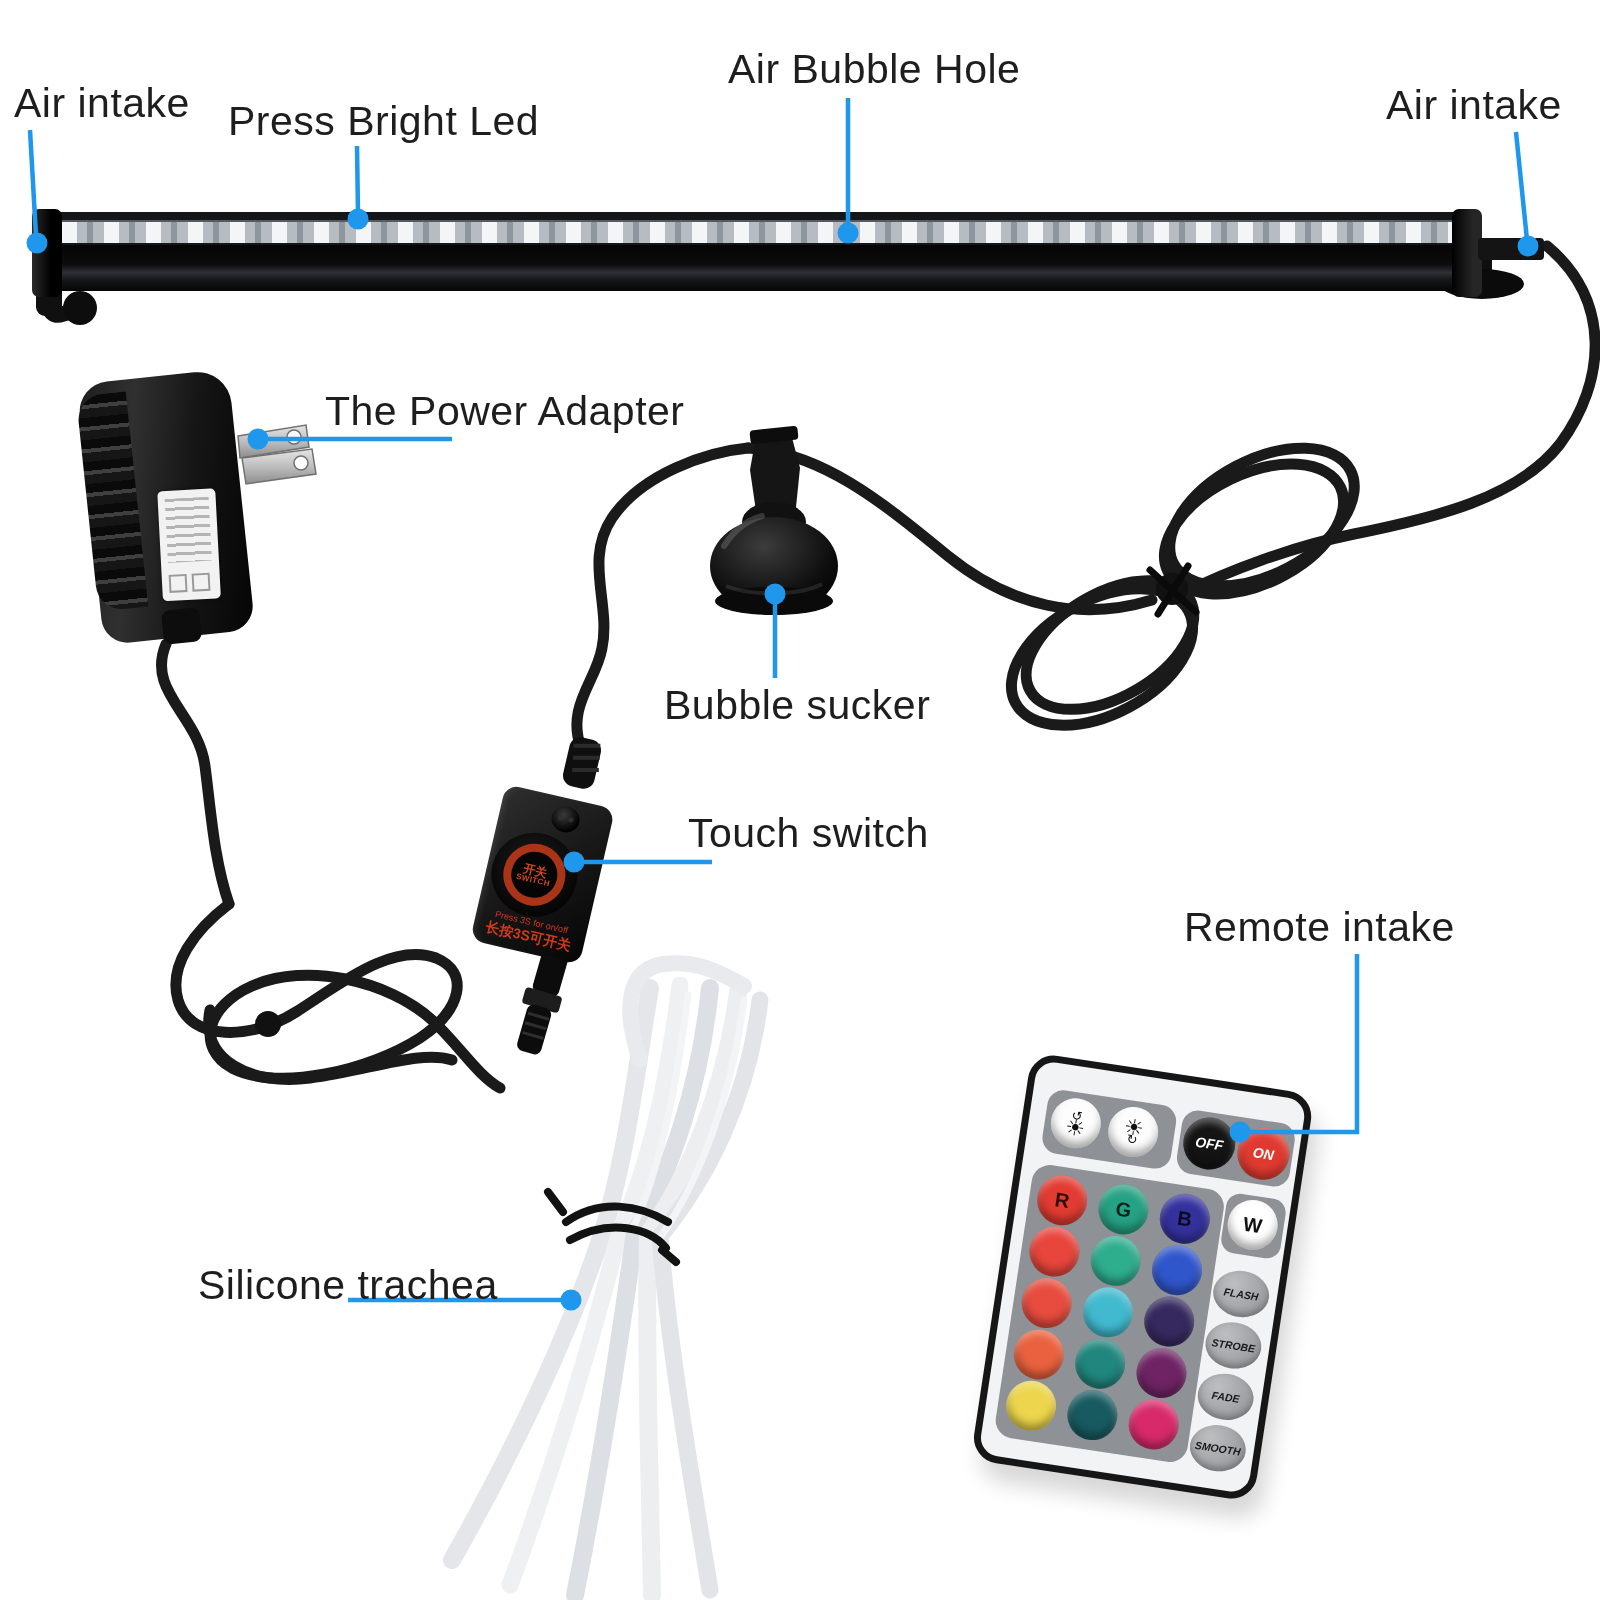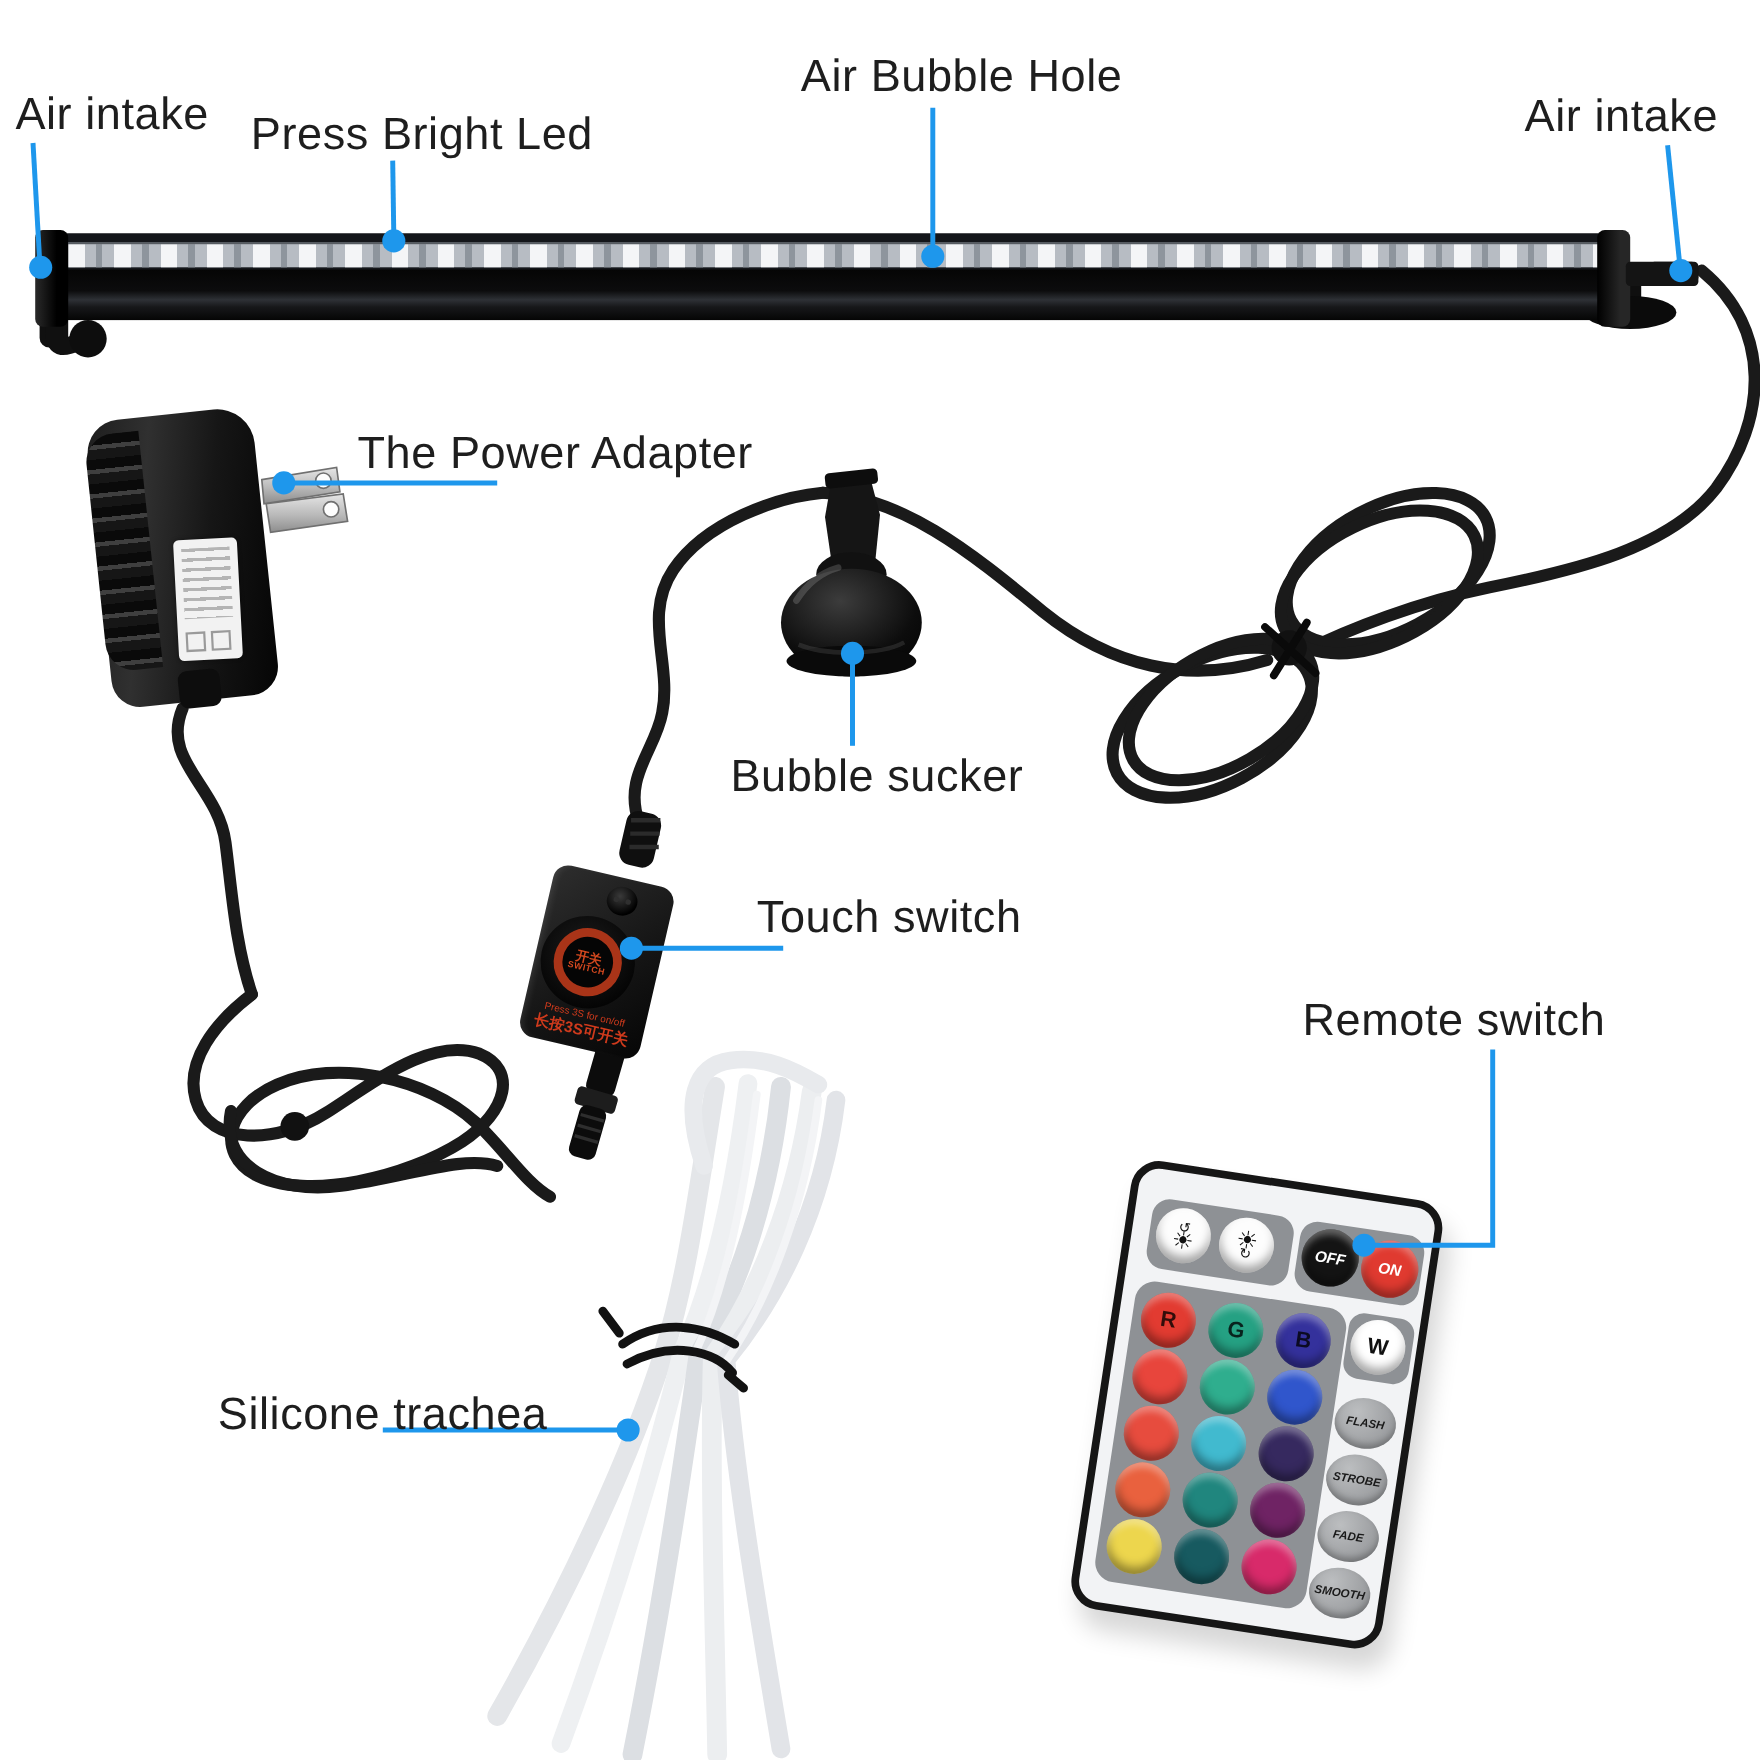--- a/index.html
+++ b/index.html
@@ -284,14 +284,14 @@
   </g>
 </svg>
 
 <div class="lbl" style="left:14px;top:82px;">Air intake</div>
 <div class="lbl" style="left:228px;top:100px;">Press Bright Led</div>
 <div class="lbl" style="left:728px;top:48px;">Air Bubble Hole</div>
 <div class="lbl" style="left:1386px;top:84px;">Air intake</div>
 <div class="lbl" style="left:298px;top:390px;margin-left:27px;">The Power Adapter</div>
 <div class="lbl" style="left:664px;top:684px;">Bubble sucker</div>
 <div class="lbl" style="left:646px;top:812px;margin-left:42px;">Touch switch</div>
-<div class="lbl" style="left:1184px;top:906px;">Remote switch</div>
+<div class="lbl" style="left:1184px;top:906px;">Remote intake</div>
 <div class="lbl" style="left:198px;top:1264px;">Silicone trachea</div>
 
 </body></html>

